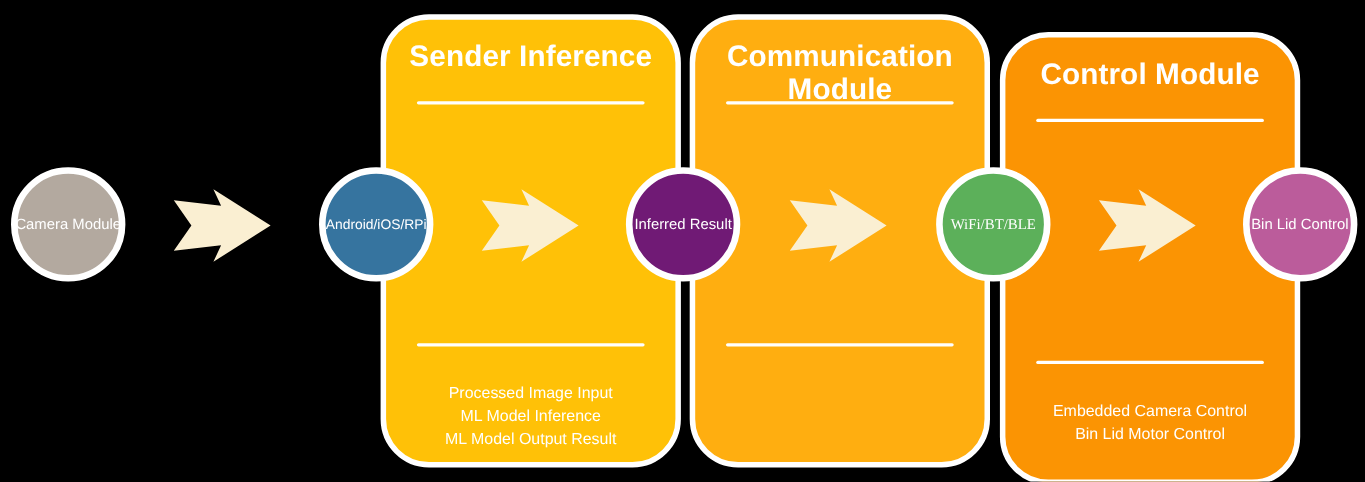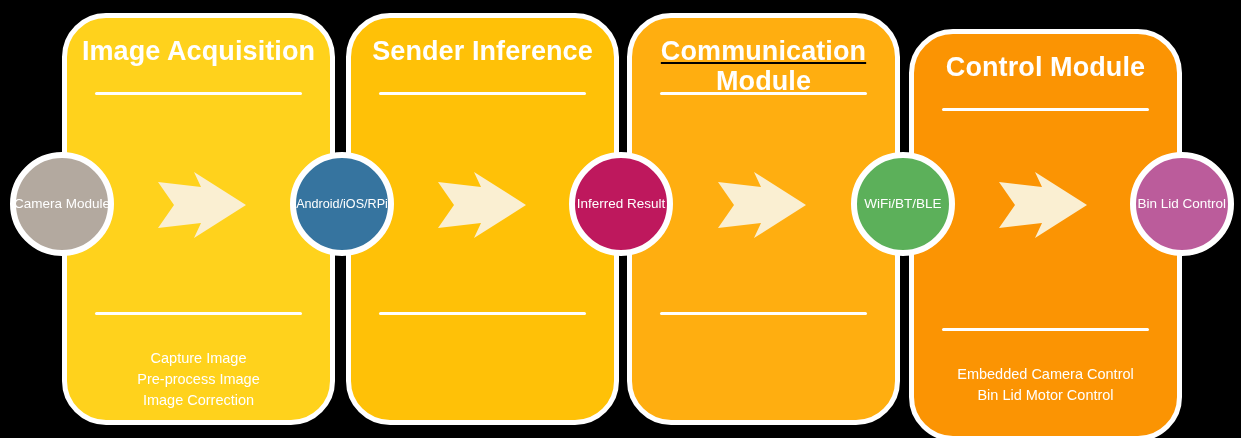--- a/index.html
+++ b/index.html
@@ -91,36 +91,31 @@
     height: 74px;
     z-index: 5;
   }
   .arrow svg { display: block; width: 100%; height: 100%; }
 </style>
 </head>
 <body style="background: rgb(0, 0, 0);">
 
 <div id="stage" style="background: rgb(0, 0, 0);">
 
-  <div class="panel" style="left: 62px; width: 273px; background: rgb(255, 210, 28);">
-    <div class="panel-title">Image Acquisition</div>
-    <div class="rule rule-top"></div>
-    <div class="rule rule-bottom"></div>
-    <div class="panel-body">Capture Image
-Pre-process Image
-Image Correction</div>
-  </div>
 
   <div class="panel" style="left: 346px; width: 273px; background: rgb(255, 193, 7);">
     <div class="panel-title">Sender Inference</div>
     <div class="rule rule-top"></div>
     <div class="rule rule-bottom"></div>
+    <div class="panel-body">Processed Image Input
+ML Model Inference
+ML Model Output Result</div>
   </div>
 
-  <div class="panel" style="left: 627px; width: 273px; background: rgb(255, 174, 16); text-decoration: underline;">
+  <div class="panel" style="left: 627px; width: 273px; background: rgb(255, 174, 16);">
     <div class="panel-title">Communication Module</div>
     <div class="rule rule-top"></div>
     <div class="rule rule-bottom"></div>
   </div>
 
   <div class="panel" style="left: 909px; width: 273px; background: rgb(251, 148, 3); margin-top: 16px;">
     <div class="panel-title">Control Module</div>
     <div class="rule rule-top"></div>
     <div class="rule rule-bottom"></div>
     <div class="panel-body">Embedded Camera Control
@@ -147,23 +142,23 @@
       <polygon class="arrow-shape" points="4,14 47,19 40,4 92,37 40,70 47,55 4,60 20,37" fill="#FAEFD2"></polygon>
     </svg>
   </div>
 
   <div class="node" style="left: 10px; top: 152px; background: rgb(179, 169, 159);">
     <span class="node-label">Camera Module</span>
   </div>
   <div class="node" style="left: 290px; top: 152px; background: rgb(54, 116, 159);">
     <span class="node-label small">Android/iOS/RPi</span>
   </div>
-  <div class="node" style="left: 569px; top: 152px; background: #be185d;">
+  <div class="node" style="left: 569px; top: 152px; background: #701a75;">
     <span class="node-label">Inferred Result</span>
   </div>
-  <div class="node" style="left: 851px; top: 152px; background: rgb(92, 176, 90);">
+  <div class="node" style="left: 851px; top: 152px; background: rgb(92, 176, 90); font-family: Liberation Serif, serif;">
     <span class="node-label">WiFi/BT/BLE</span>
   </div>
   <div class="node" style="left: 1130px; top: 152px; background: rgb(187, 92, 155); justify-content: flex-end;">
     <span class="node-label">Bin Lid Control</span>
   </div>
 
 </div>
 
 </body></html>

